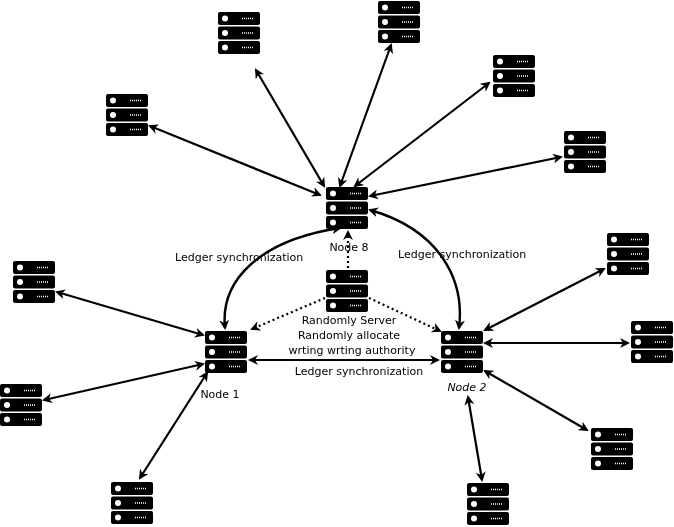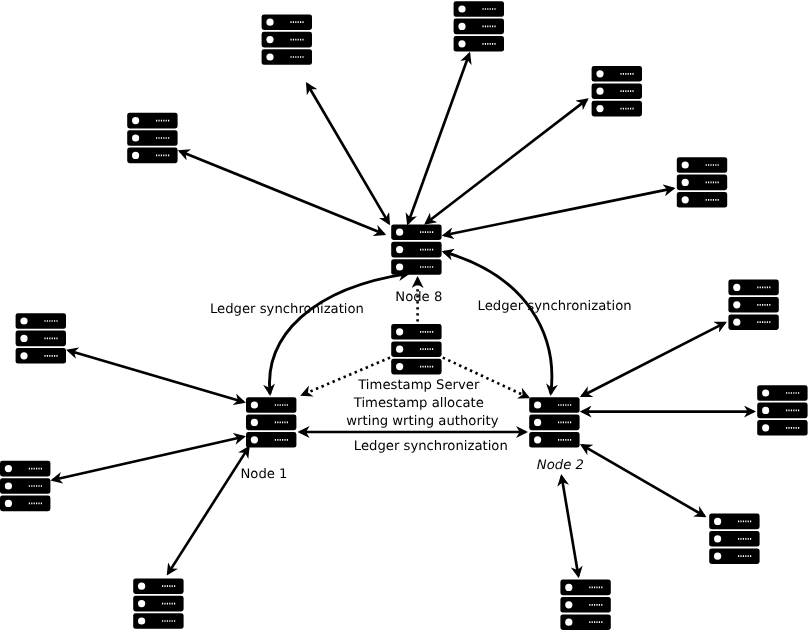--- a/index.html
+++ b/index.html
@@ -64,18 +64,18 @@
       <use href="#srv" x="607" y="233"></use>
       <use href="#srv" x="631" y="321"></use>
       <use href="#srv" x="591" y="428"></use>
       <use href="#srv" x="467" y="483"></use>
     </g>
 </svg>
 
 <div class="lbl" style="left:175px; top:251px;">Ledger synchronization</div>
 <div class="lbl" style="left:398px; top:248px;">Ledger synchronization</div>
 <div class="lbl center" style="left:359px; top:365px;">Ledger synchronization</div>
-<div class="lbl center" style="left:349px; top:314px;">Timestamp Server</div>
-<div class="lbl center" style="left:349px; top:329px;">Timestamp allocate</div>
+<div class="lbl center" style="left:349px; top:314px;">Randomly Server</div>
+<div class="lbl center" style="left:349px; top:329px;">Randomly allocate</div>
 <div class="lbl center" style="left:352px; top:344px;">wrting wrting authority</div>
 <div class="lbl center" style="left:220px; top:388px;">Node 1</div>
 <div class="lbl center" style="left:467px; top:381px;font-style:italic;">Node 2</div>
 <div class="lbl center" style="left:349px; top:241px;">Node 8</div>
 
 </body></html>

